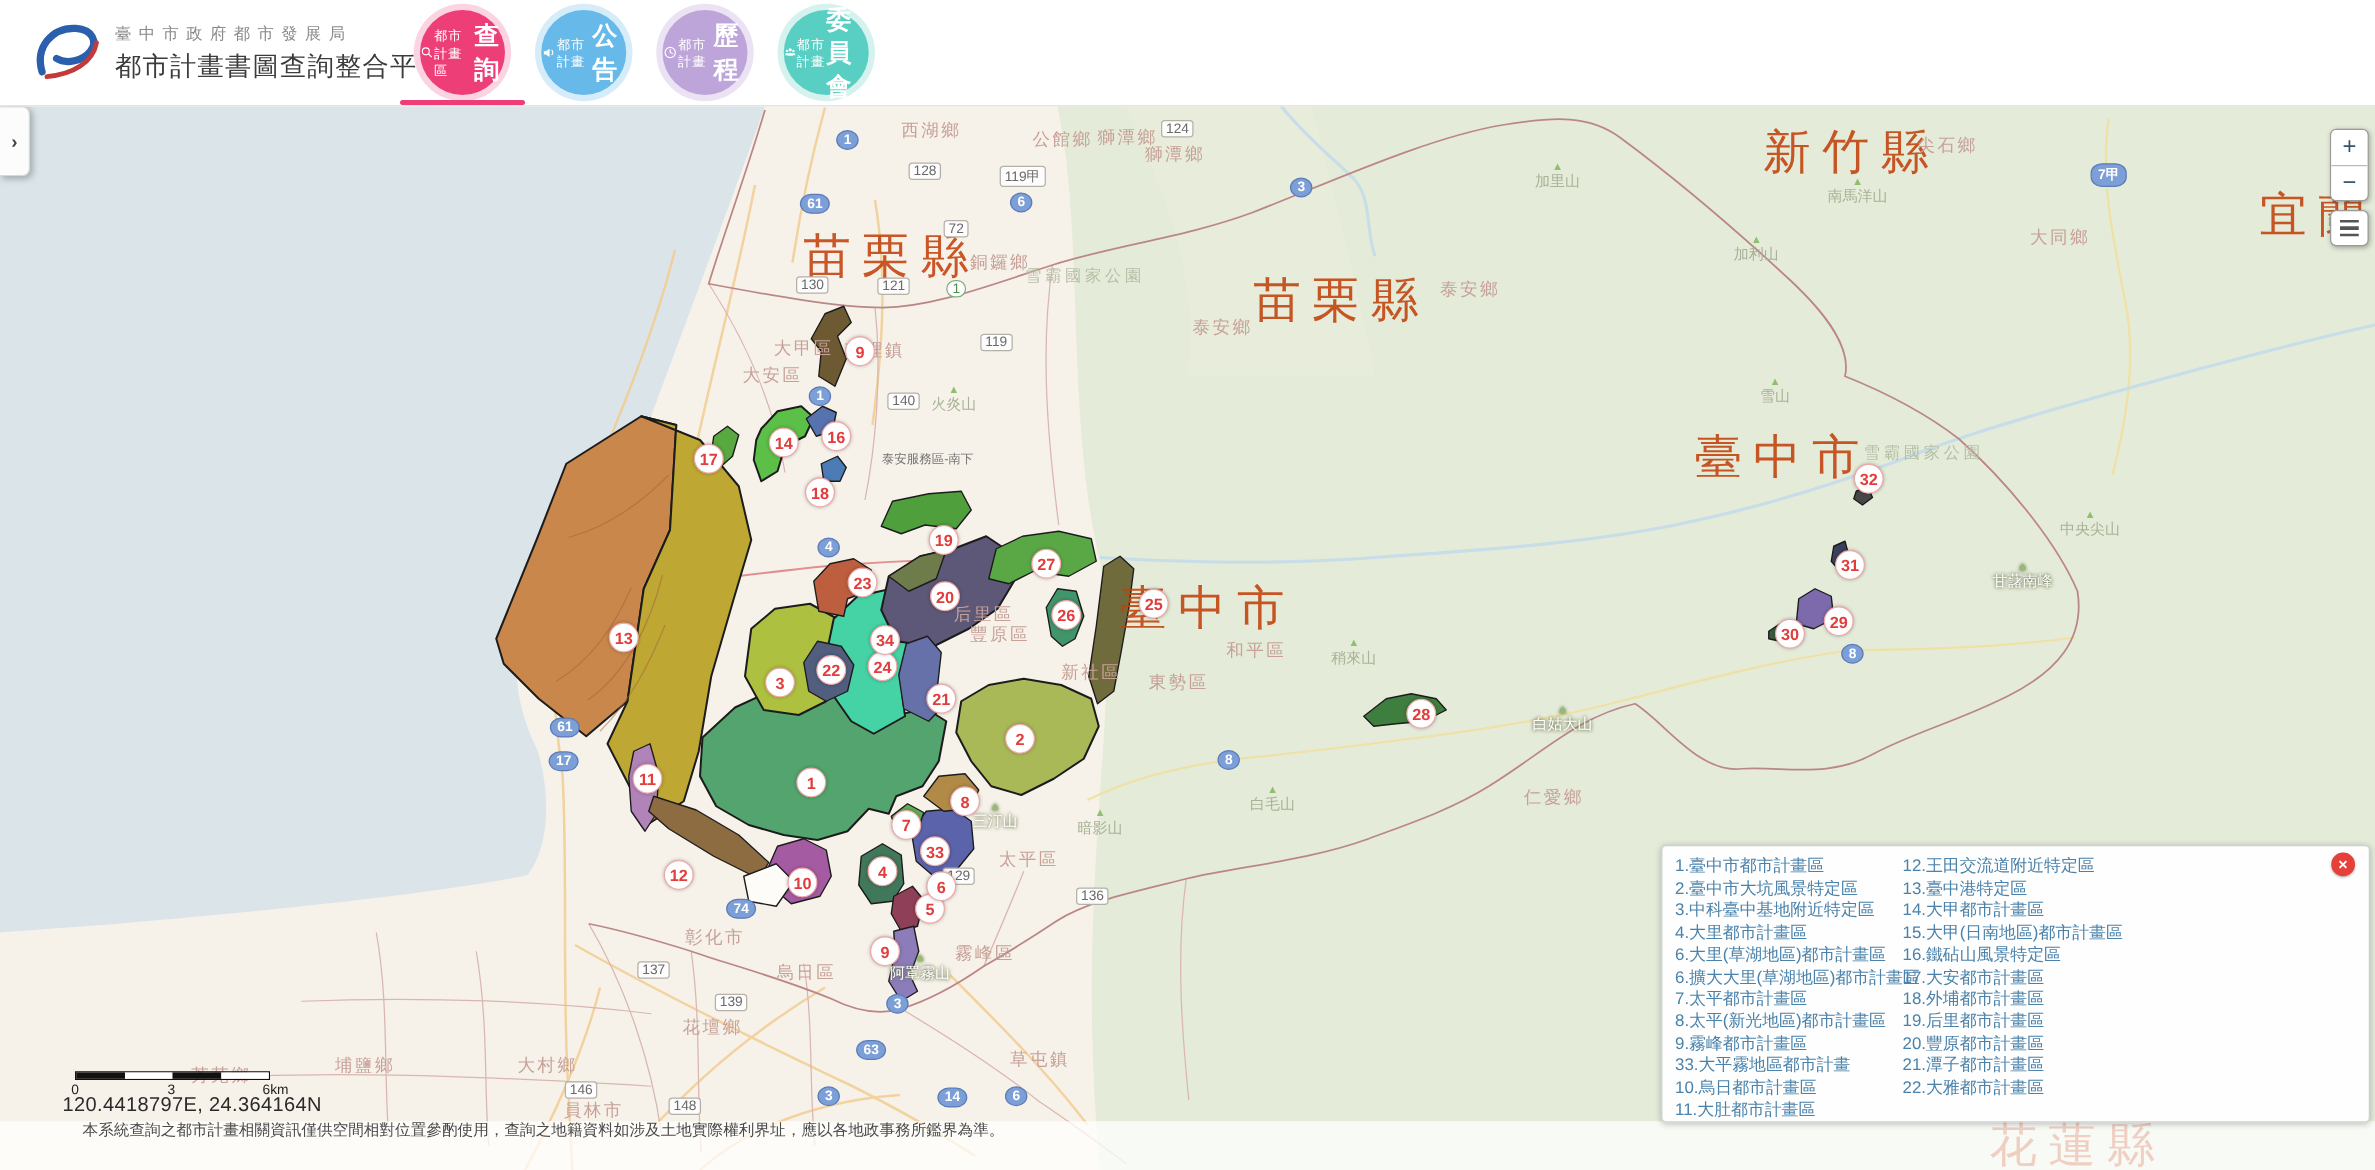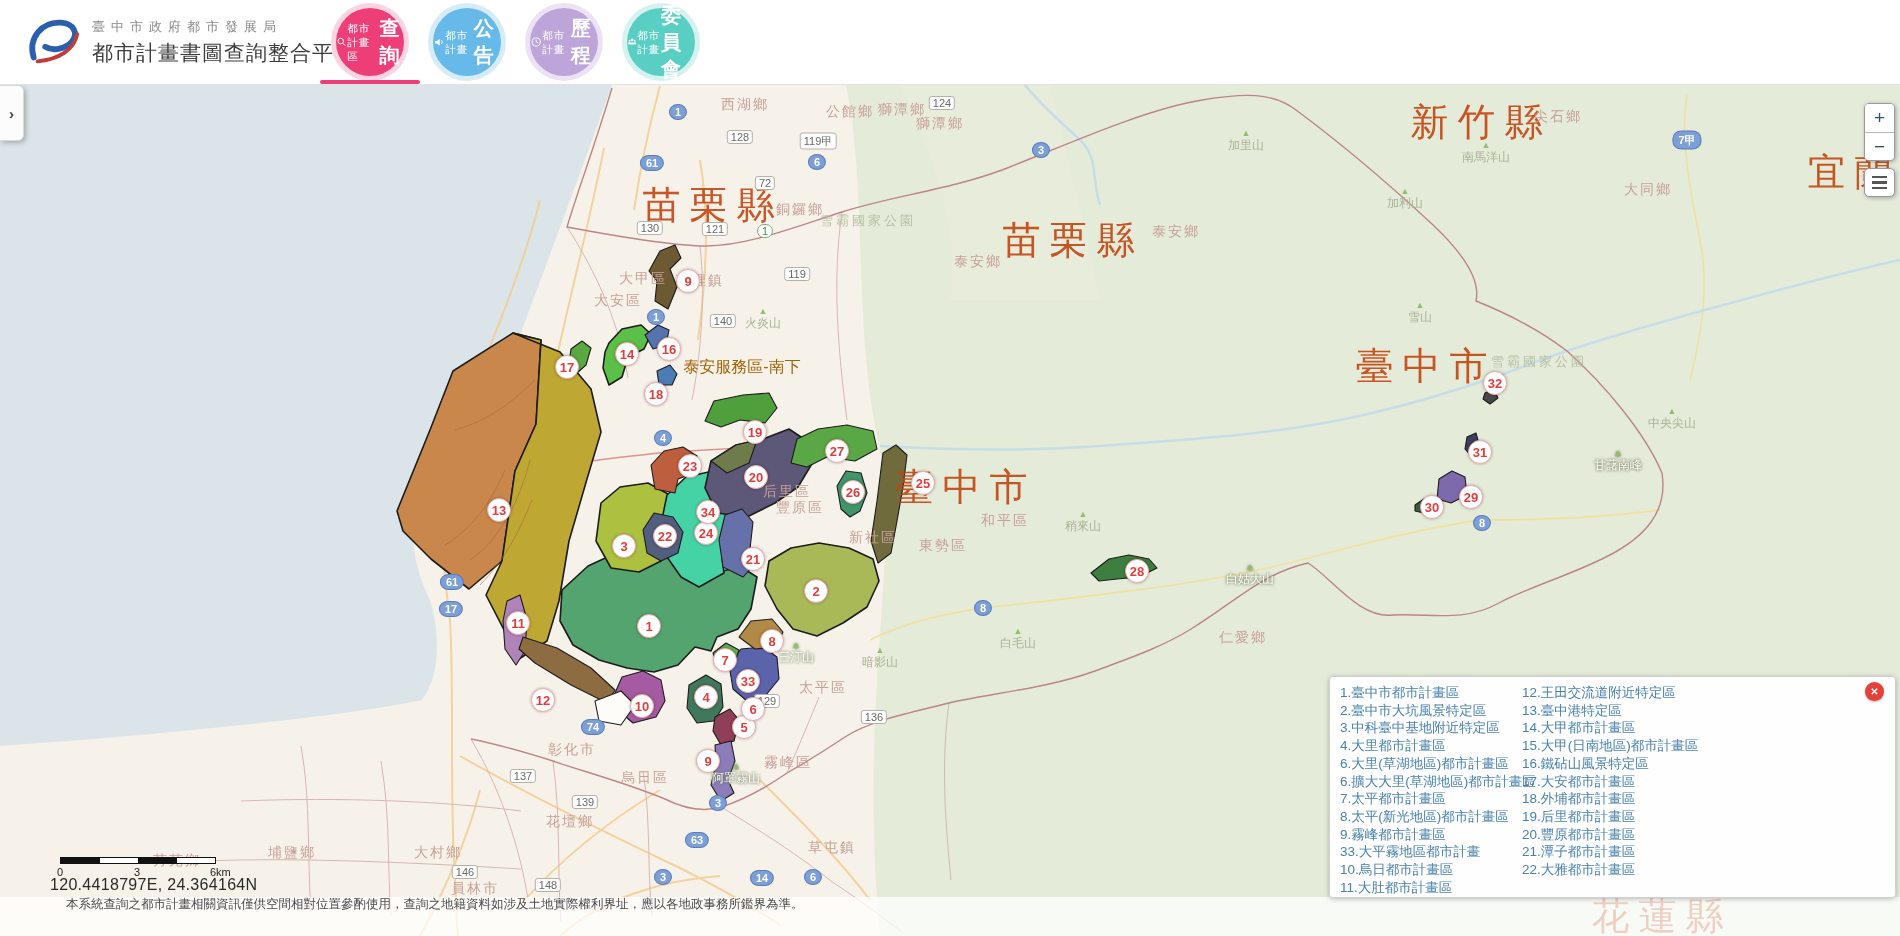--- a/index.html
+++ b/index.html
@@ -28,21 +28,21 @@
   .map { position:absolute; top:0; left:0; width:1900px; height:936px; }
   .map svg.base { position:absolute; top:0; left:0; z-index:0; }
   .labels-layer, .markers-layer { position:absolute; top:0; left:0; width:1900px; height:936px; z-index:1; pointer-events:none; }
   .markers-layer { z-index:2; }
   .map-label { position:absolute; transform:translate(-50%,-50%); white-space:nowrap; }
   .lbl-county { font-size:38px; color:#c2410c; letter-spacing:9px; opacity:.88; }
   .lbl-town { font-size:14px; color:#c7a098; letter-spacing:2px; }
   .lbl-mtn { font-size:12px; color:#a8b296; }
   .lbl-mtn-w { font-size:12px; color:#ffffff; text-shadow:0 0 3px rgba(110,120,80,.95),0 0 3px rgba(110,120,80,.9); }
   .lbl-park { font-size:13px; color:#b5bfa5; letter-spacing:3px; }
-  .lbl-service { font-size:16px; color:#a16207; }
+  .lbl-service { font-size:10px; color:#737373; }
   .tri { color:#8fbf6f; font-size:9px; display:block; text-align:center; line-height:7px; }
   .shield-blue { position:absolute; transform:translate(-50%,-50%); background:#7b9fd6; border:1px solid #5a7cb8; color:#fff; font-size:11px; font-weight:bold; border-radius:9px/8px; padding:1px 5px; }
   .shield-white { position:absolute; transform:translate(-50%,-50%); background:#fdfdfd; border:1px solid #b5b0a8; color:#6a6a6a; font-size:11px; border-radius:3px; padding:0 3px; }
   .shield-green { position:absolute; transform:translate(-50%,-50%); background:#fdfdfd; border:1px solid #7fae7f; color:#4e8e4e; font-size:11px; border-radius:7px; padding:0 4px; }
   .marker { position:absolute; width:24px; height:24px; border-radius:50%; background:#fff; border:1px solid #f0a8a8; box-shadow:0 0 3px rgba(0,0,0,.3); color:#e23c3c; font-weight:bold; font-size:13px; display:flex; align-items:center; justify-content:center; pointer-events:auto; cursor:pointer; }
 
   
   .panel-toggle { position:absolute; left:0; top:85px; width:24px; height:56px; background:#fcfcfc; border:1px solid #d8d8d8; border-left:none; border-radius:0 6px 6px 0; box-shadow:2px 2px 5px rgba(0,0,0,.25); z-index:5; font-size:15px; font-weight:bold; color:#444; display:flex; align-items:center; justify-content:center; cursor:pointer; }
   .zoom-box { position:absolute; right:5px; top:103px; width:31px; background:#fff; border:1px solid #9a9a9a; border-radius:5px; box-shadow:1px 1px 4px rgba(0,0,0,.3); z-index:5; overflow:hidden; }
   .zoom-btn { width:100%; height:28px; background:#fff; border:none; font-size:19px; color:#33536b; display:flex; align-items:center; justify-content:center; cursor:pointer; }

